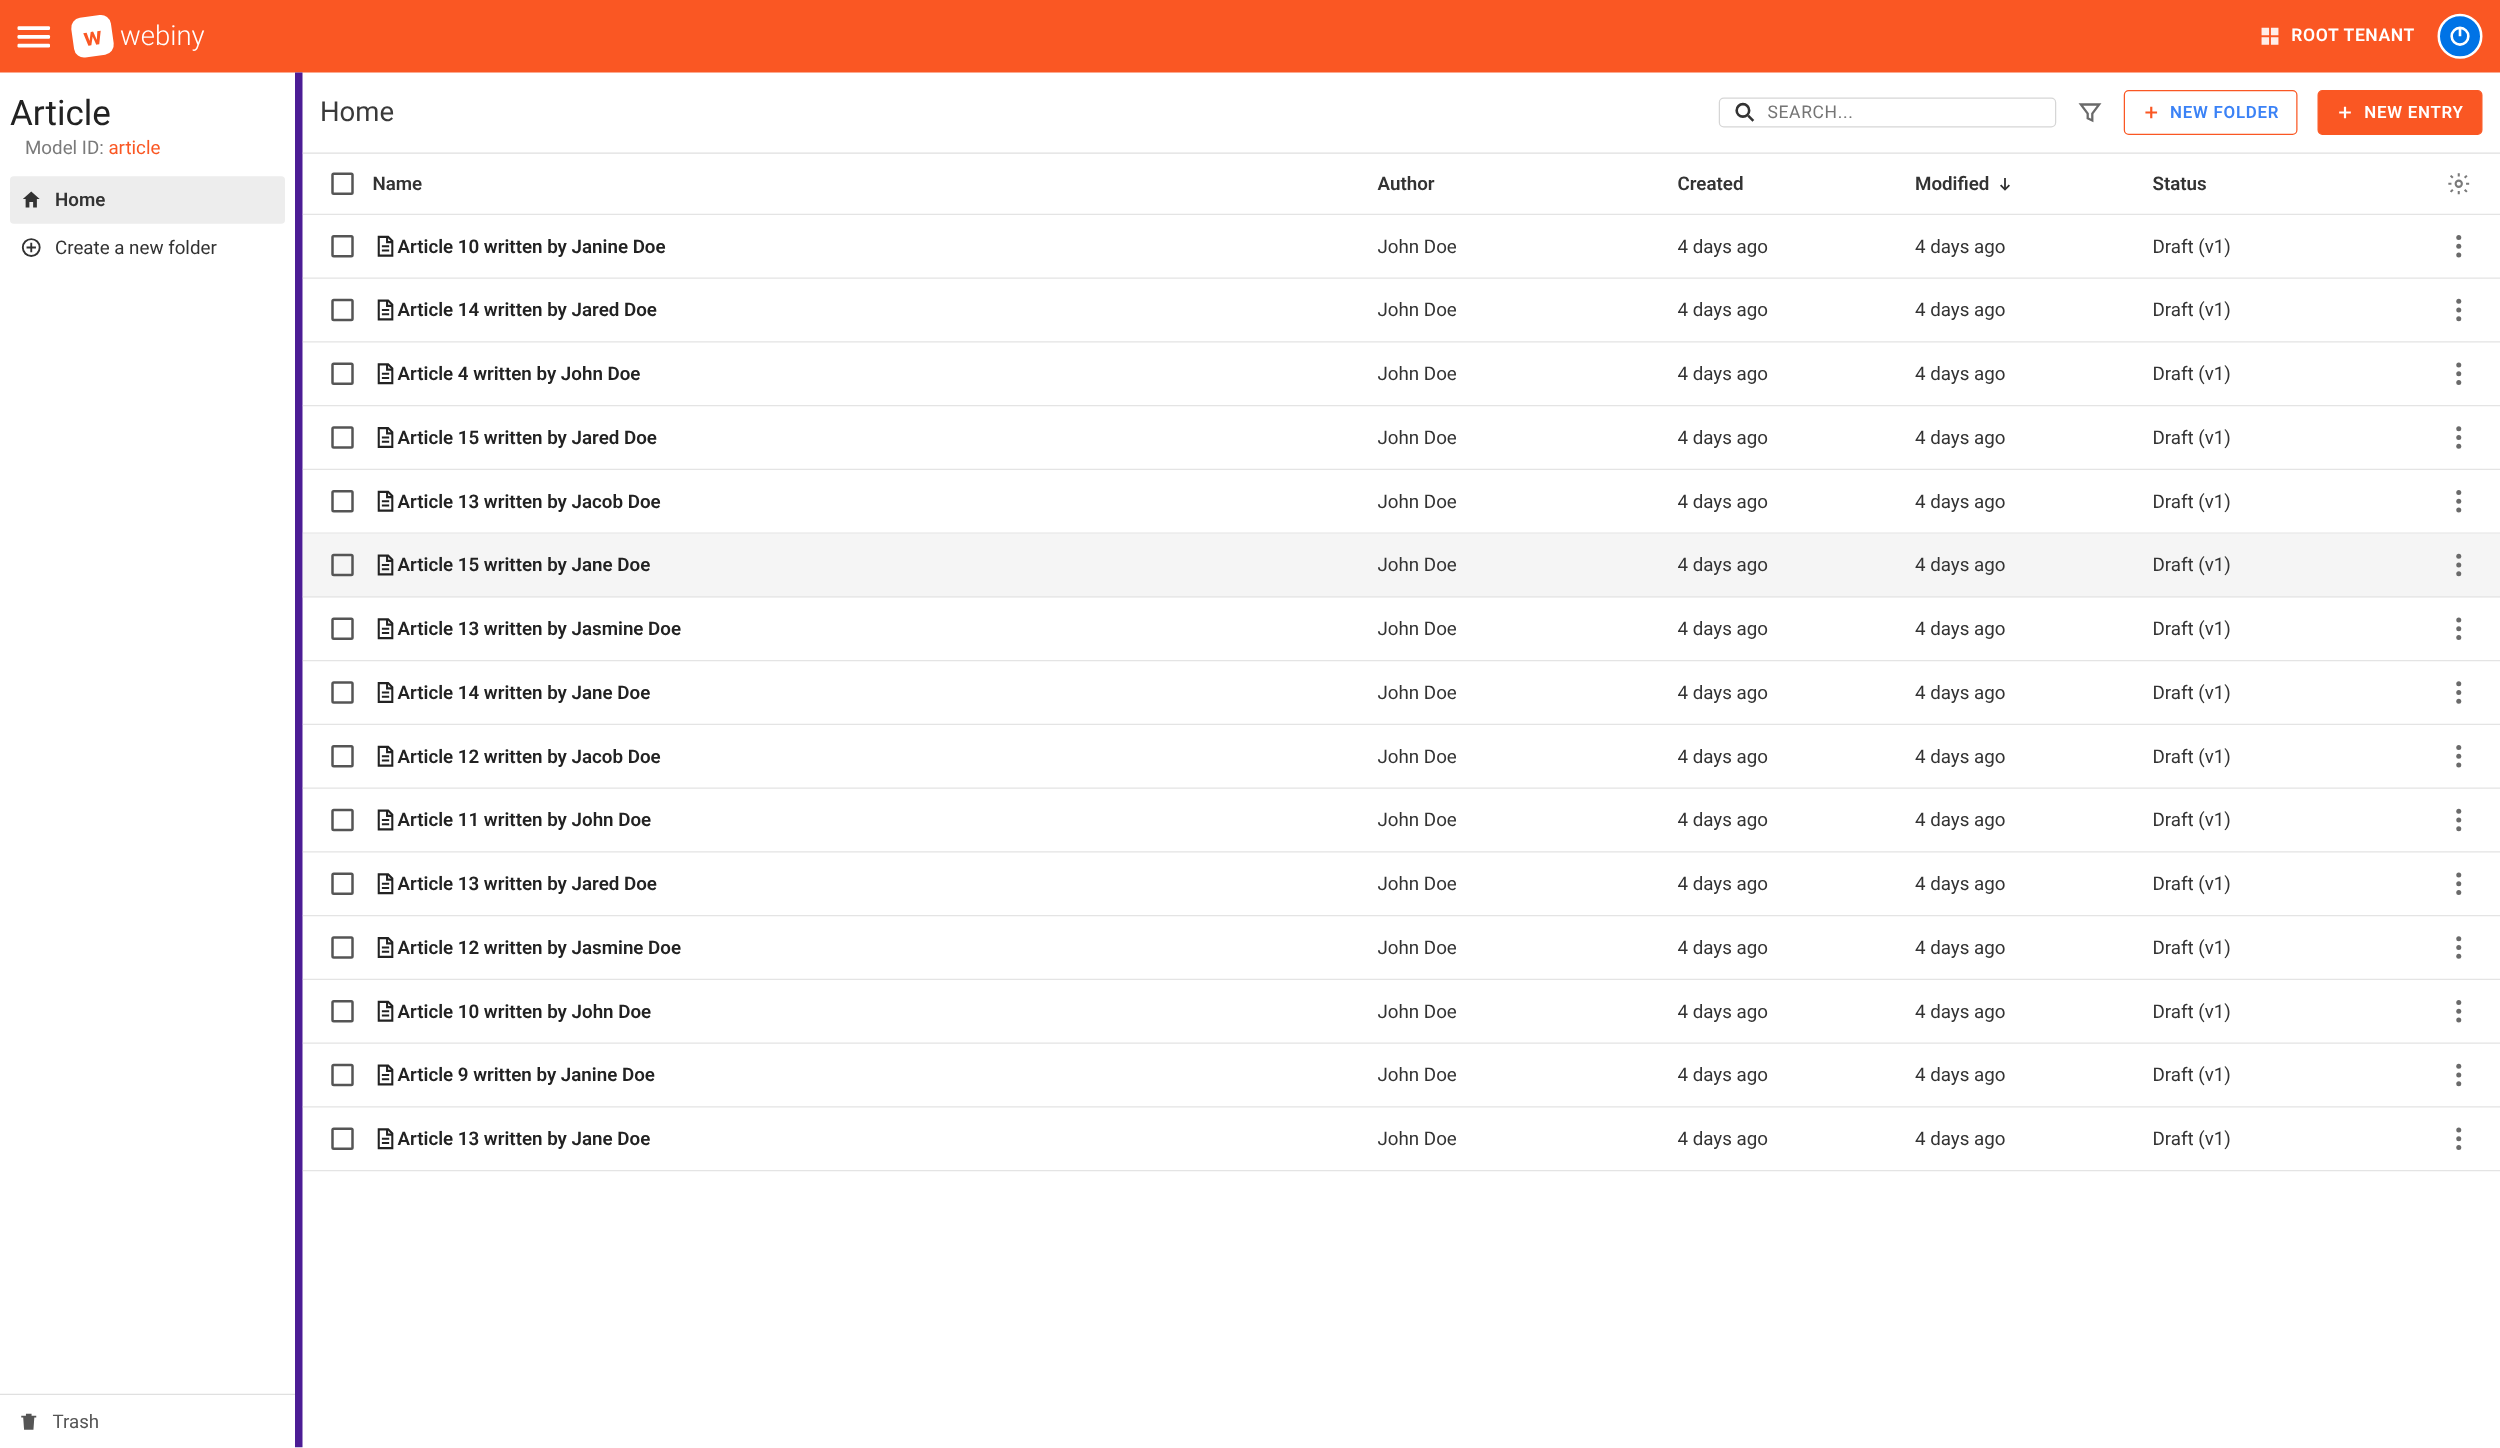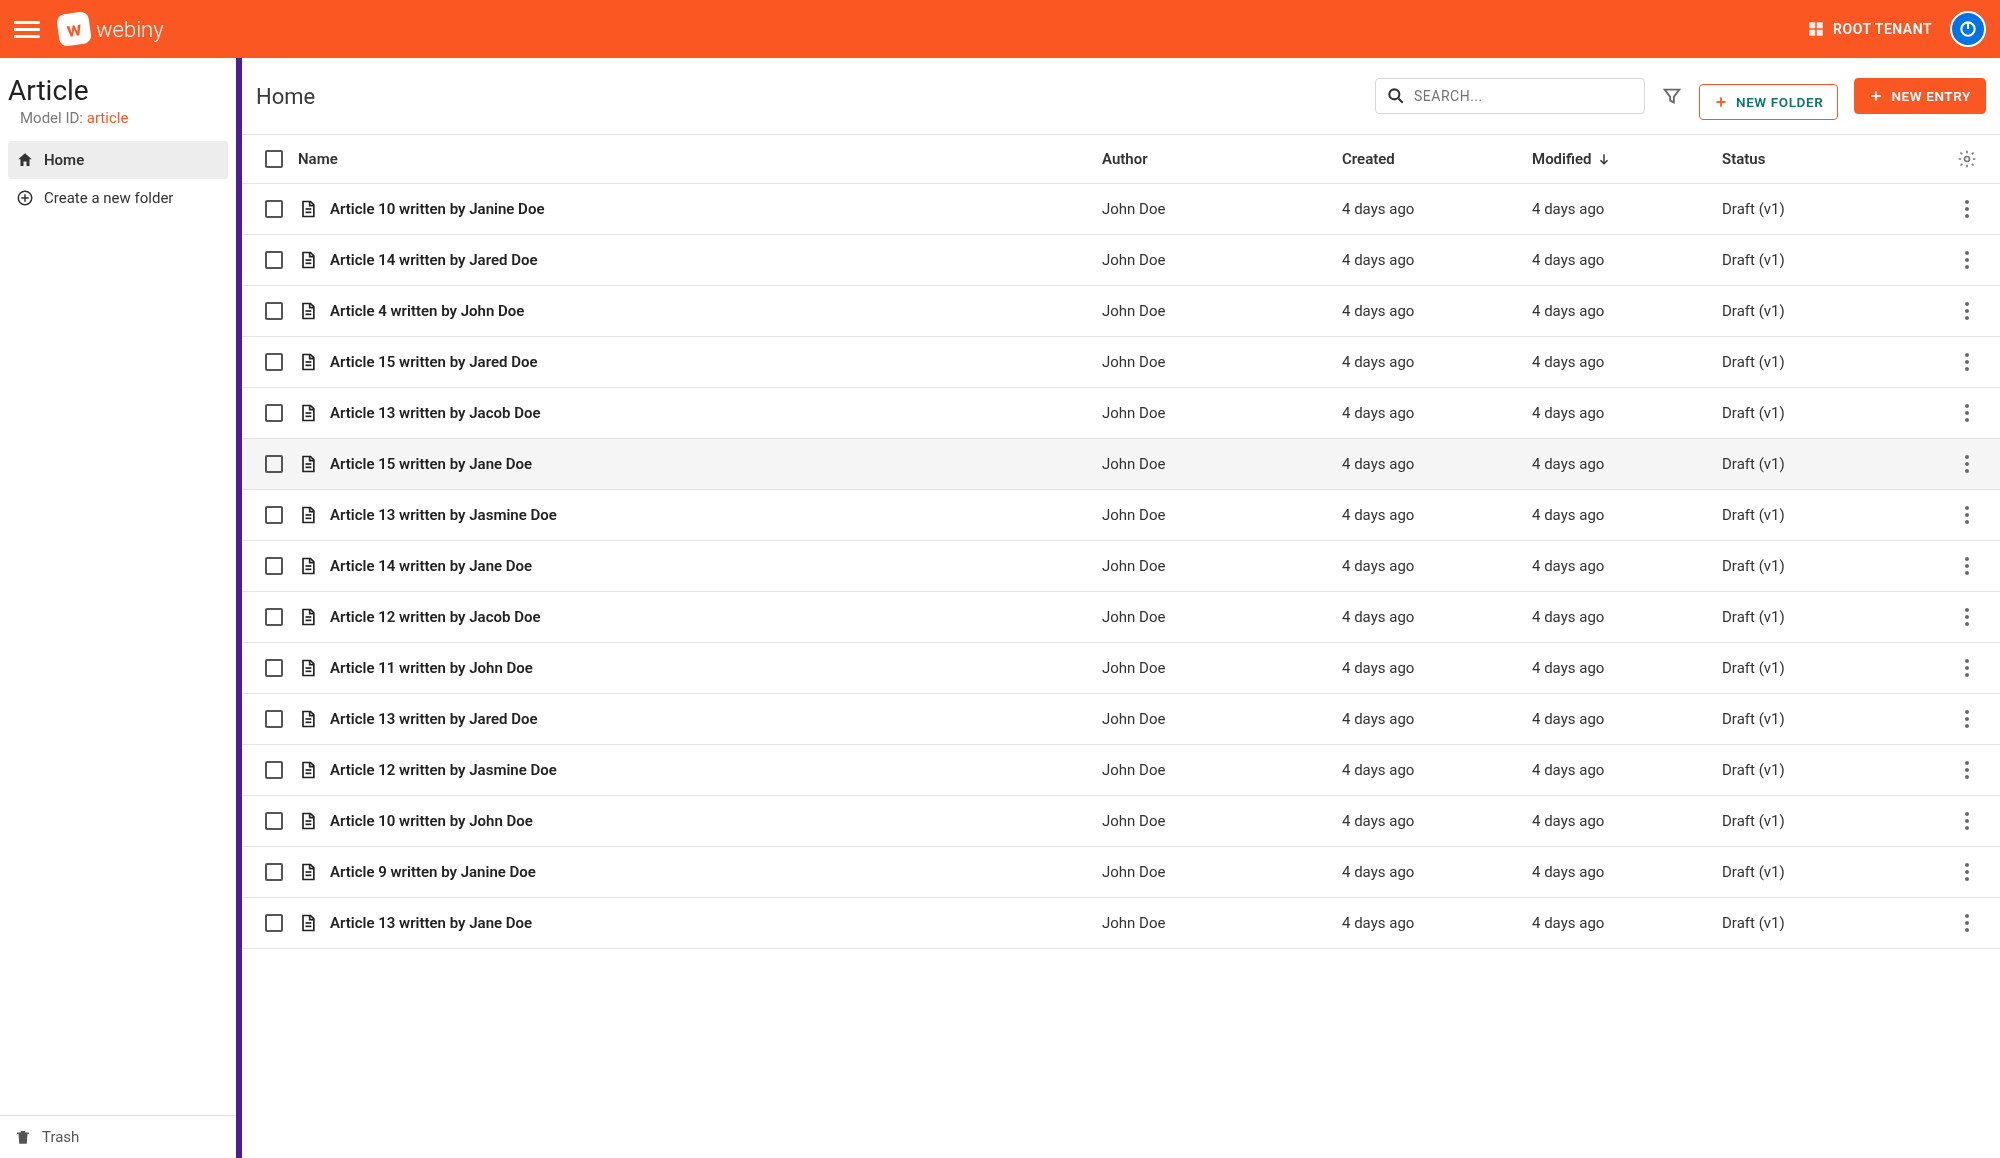--- a/index.html
+++ b/index.html
@@ -23,35 +23,35 @@
 .modelid .mid { color:#fa5723; }
 .side-item { display:flex; align-items:center; gap:10px; padding:10px 8px; font-size:15px; cursor:pointer; border-radius:3px; }
 .side-item.active { background:#ededed; font-weight:600; }
 .sidebar-bottom { margin-top:auto; border-top:1px solid #e0e0e0; }
 .trash { display:flex; align-items:center; gap:10px; padding:12px 14px; font-size:15px; cursor:pointer; color:#555; }
 
 .main { flex:1; display:flex; flex-direction:column; overflow:hidden; }
 .toolbar { display:flex; align-items:center; justify-content:space-between; padding:14px 14px 14px 14px; border-bottom:1px solid #e0e0e0; }
 .breadcrumb { font-size:22px; color:#3a3a3a; }
 .toolbar-right { display:flex; align-items:center; gap:16px; }
-.search { display:flex; align-items:center; border:1px solid #d6d6d6; border-radius:4px; height:36px; width:270px; padding:0 10px; gap:8px; }
+.search { display:flex; align-items:center; border:1px solid #d6d6d6; border-radius:4px; height:24px; width:270px; padding:0 10px; gap:8px; }
 .search input { border:none; outline:none; font-size:14px; flex:1; letter-spacing:.5px; }
 .filter-icon { color:#6a6a6a; cursor:pointer; }
 .btn { display:flex; align-items:center; gap:8px; padding:0 14px; height:36px; border-radius:4px; font-size:13.5px; font-weight:600; letter-spacing:.6px; cursor:pointer; border:1px solid #fa5723; }
-.btn.outline { color:#0f766e; background:#fff;margin-top:12px; }
+.btn.outline { color:#3b82f6; background:#fff; }
 .btn.solid { color:#fff; background:#fa5723;justify-content:flex-end; }
 
 .table { flex:1; overflow:auto; }
 .thead,.trow { display:grid; grid-template-columns:48px 1fr 240px 190px 190px 220px 50px; align-items:center; border-bottom:1px solid #e4e4e4; }
 .thead { padding:14px 8px; font-weight:600; color:#333; font-size:15px; }
 .thead .sortcol { display:flex; align-items:center; gap:6px; }
 .settings-icon { color:#7a7a7a; cursor:pointer; justify-self:center; }
 .trow { padding:12px 8px; font-size:15px; color:#333; cursor:pointer; }
 .trow:hover,.trow.hovered { background:#f5f5f5; }
-.trow .name-cell { display:flex; align-items:center; gap:12px; font-weight:600; color:#222; }
+.trow .name-cell { display:flex; align-items:center; gap:0; font-weight:600; color:#222; }
 .checkbox { width:18px; height:18px; border:2px solid #555; border-radius:2px; justify-self:center; cursor:pointer; }
 .kebab { display:flex; flex-direction:column; gap:3px; justify-self:center; cursor:pointer; padding:4px; }
 .kebab span { width:4px; height:4px; background:#6a6a6a; border-radius:50%; }
 svg { display:block; }
 </style>
 </head>
 <body>
 
 <div class="header">
   <div class="header-left">

